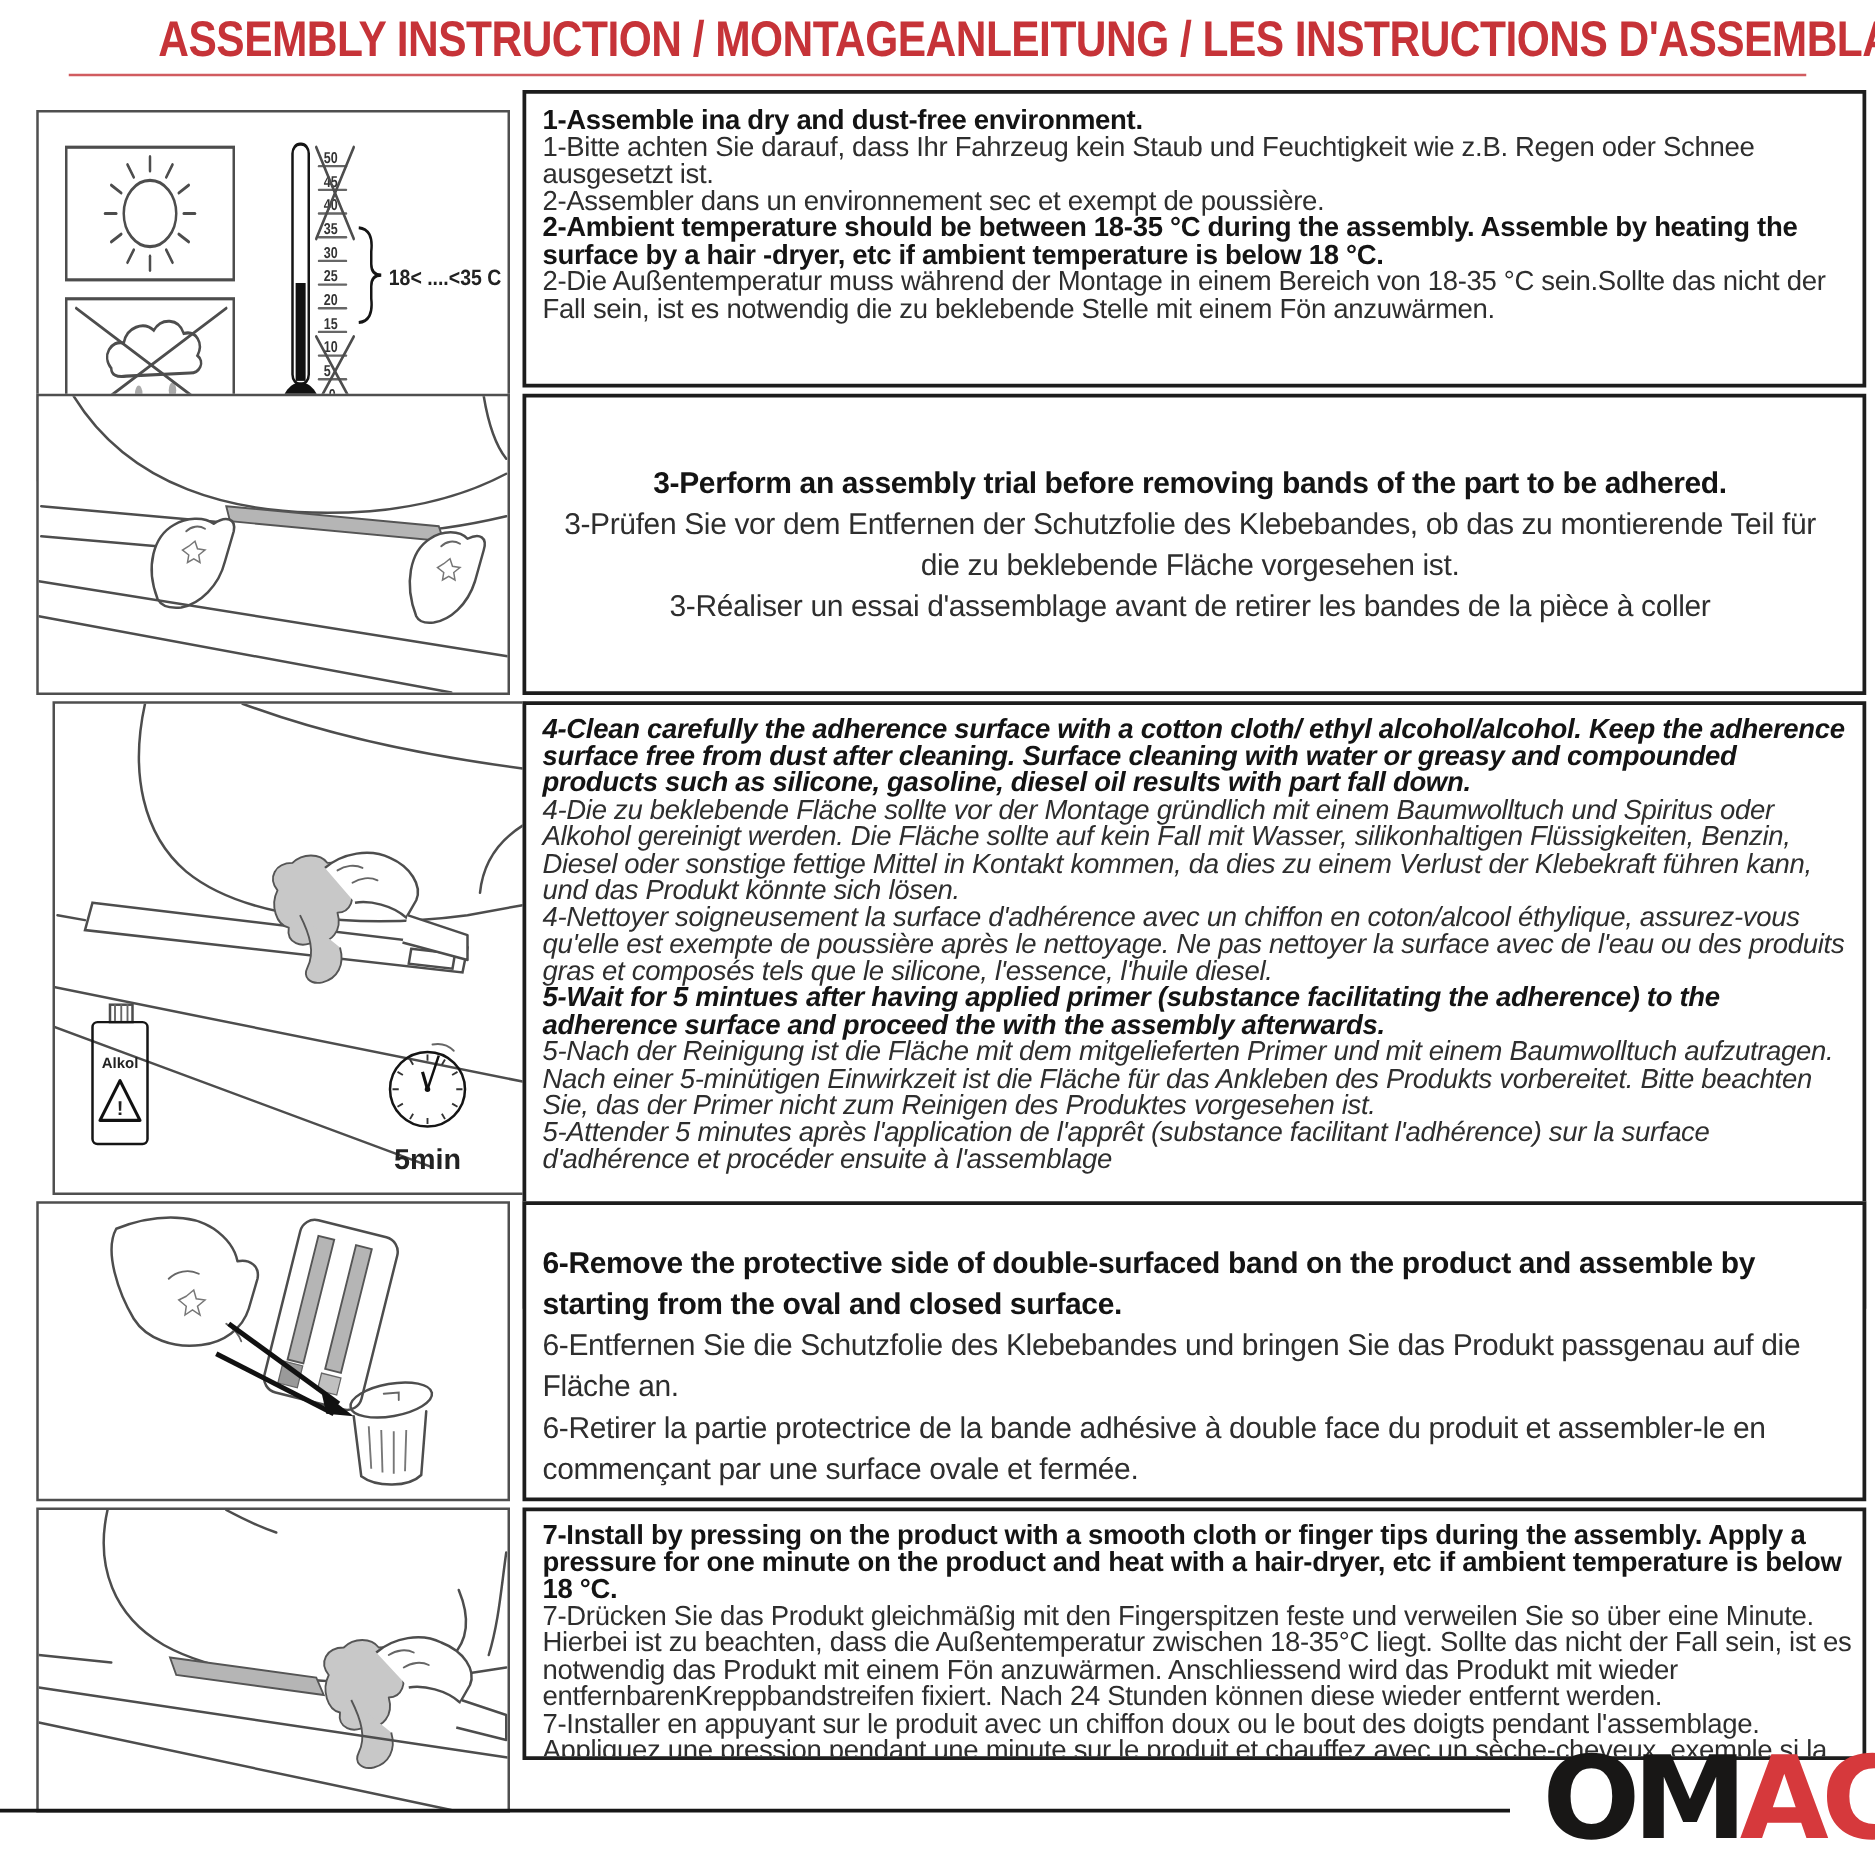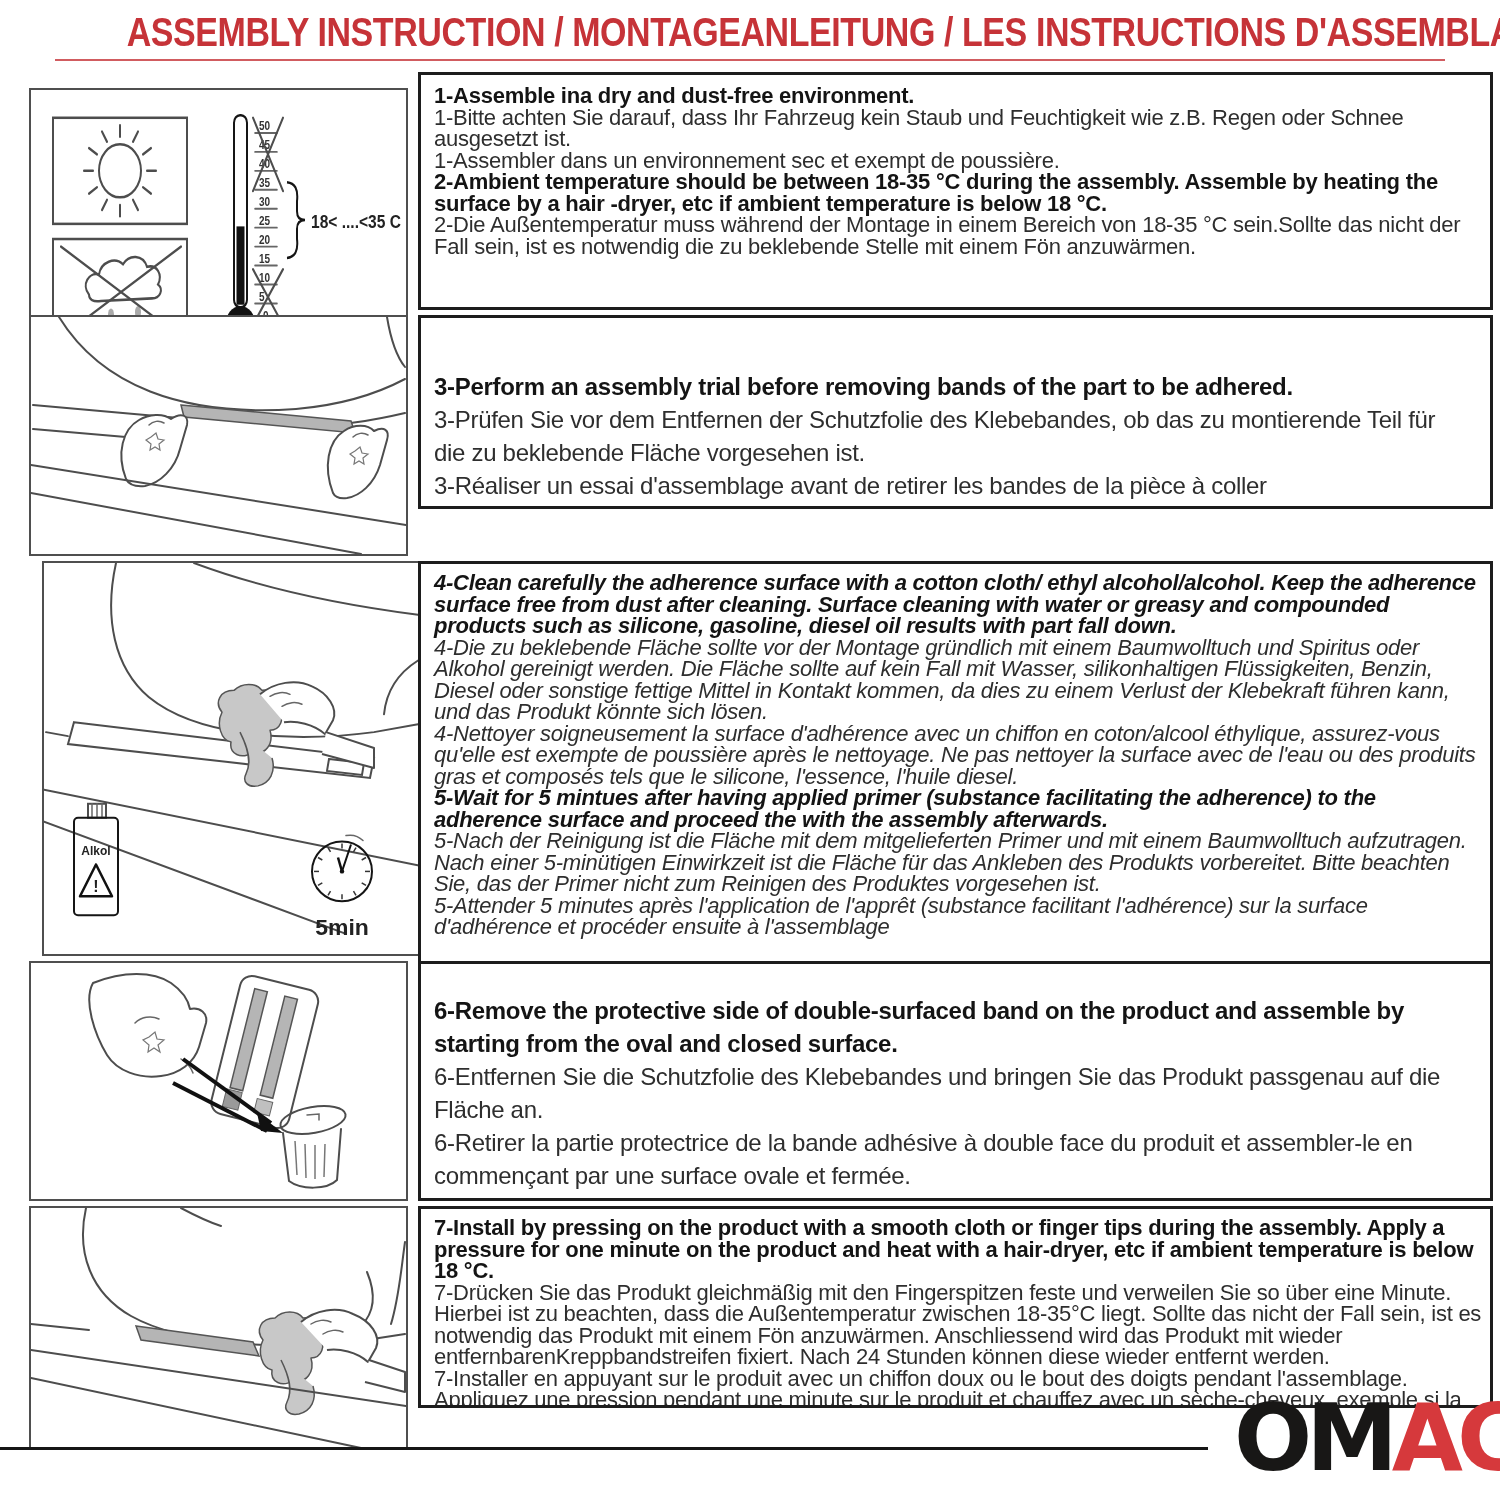--- a/index.html
+++ b/index.html
@@ -18,21 +18,21 @@
          transform:scaleX(.85);transform-origin:center;}
   .title-rule{position:absolute;top:59px;left:55px;width:1390px;height:2px;
               background:var(--title-red);opacity:.8;}
 
   
   .figbox{position:absolute;left:29px;width:379px;border:2px solid #4f4f4f;
           background:#fff;box-sizing:border-box;}
   .textbox{position:absolute;left:418px;width:1075px;border:3px solid #1d1d1d;
            background:#fff;box-sizing:border-box;overflow:hidden;}
   #fb1{top:72px;height:297px;margin-top:16px;}  #tb1{top:72px;height:238px;padding:10px 8px 0 13px;}
-  #fb2{top:315px;height:241px;} #tb2{top:315px;height:194px;padding:52px 20px 0 13px;}
+  #fb2{top:315px;height:241px;} #tb2{top:315px;height:241px;padding:52px 20px 0 13px;text-align:center;}
   #fb3{top:561px;height:395px;margin-left:13px;} #tb3{top:561px;height:486px;padding:8px 8px 0 13px;font-style:italic;}
   #fb4{top:961px;height:240px;} #tb4{top:961px;height:240px;padding:30px 20px 0 13px;}
   #fb5{top:1206px;height:244px;}#tb5{top:1206px;height:202px;padding:8px 8px 0 13px;}
   .figbox svg{display:block;width:100%;height:100%;}
 
   
   .small p{margin:0;font-size:22px;line-height:21.5px;letter-spacing:-.25px;color:#2e2e2e;}
   .large p{margin:0;font-size:24px;line-height:33px;letter-spacing:-.3px;color:#2e2e2e;}
   .small p.b,.large p.b{font-weight:bold;color:#141414;}
   .gap{margin-top:20px;}
@@ -126,21 +126,21 @@
           <line x1="252" y1="142" x2="222" y2="186" class="ln"></line>
       </g>
       <path d="M256,73 Q268,74 266,88 L266,96 Q266,103 274,103 Q266,103 266,110 L266,118 Q268,132 256,133" class="dk"></path>
       <text x="280" y="109" font-size="14" class="figtext" textLength="90" lengthAdjust="spacingAndGlyphs">18&lt; ....&lt;35 C</text>
     </svg>
   </div>
 
   <div class="textbox small" id="tb1">
     <p class="b">1-Assemble ina dry and dust-free environment.</p>
     <p>1-Bitte achten Sie darauf, dass Ihr Fahrzeug kein Staub und Feuchtigkeit wie z.B. Regen oder Schnee ausgesetzt ist.</p>
-    <p>1-Assembler dans un environnement sec et exempt de poussière.</p>
+    <p>2-Assembler dans un environnement sec et exempt de poussière.</p>
     <p class="b gap">2-Ambient temperature should be between 18-35 °C  during the assembly. Assemble by heating the surface by a hair -dryer, etc if ambient temperature is below 18 °C.</p>
     <p>2-Die Außentemperatur muss während der Montage in einem Bereich von 18-35 °C  sein.Sollte das nicht der Fall sein, ist es notwendig die zu beklebende Stelle mit einem Fön anzuwärmen.</p>
   </div>
 
   <div class="figbox" id="fb2">
     <svg viewBox="0 0 375 237" preserveAspectRatio="none">
       <path d="M28,0 C70,68 150,100 265,92 C300,89 340,80 374,62" class="ln"></path>
       <path d="M356,0 C360,24 366,40 374,50" class="ln"></path>
       <path d="M374,96 C340,104 302,110 270,108" class="ln"></path>
       <path d="M2,88 L148,101" class="ln"></path>

